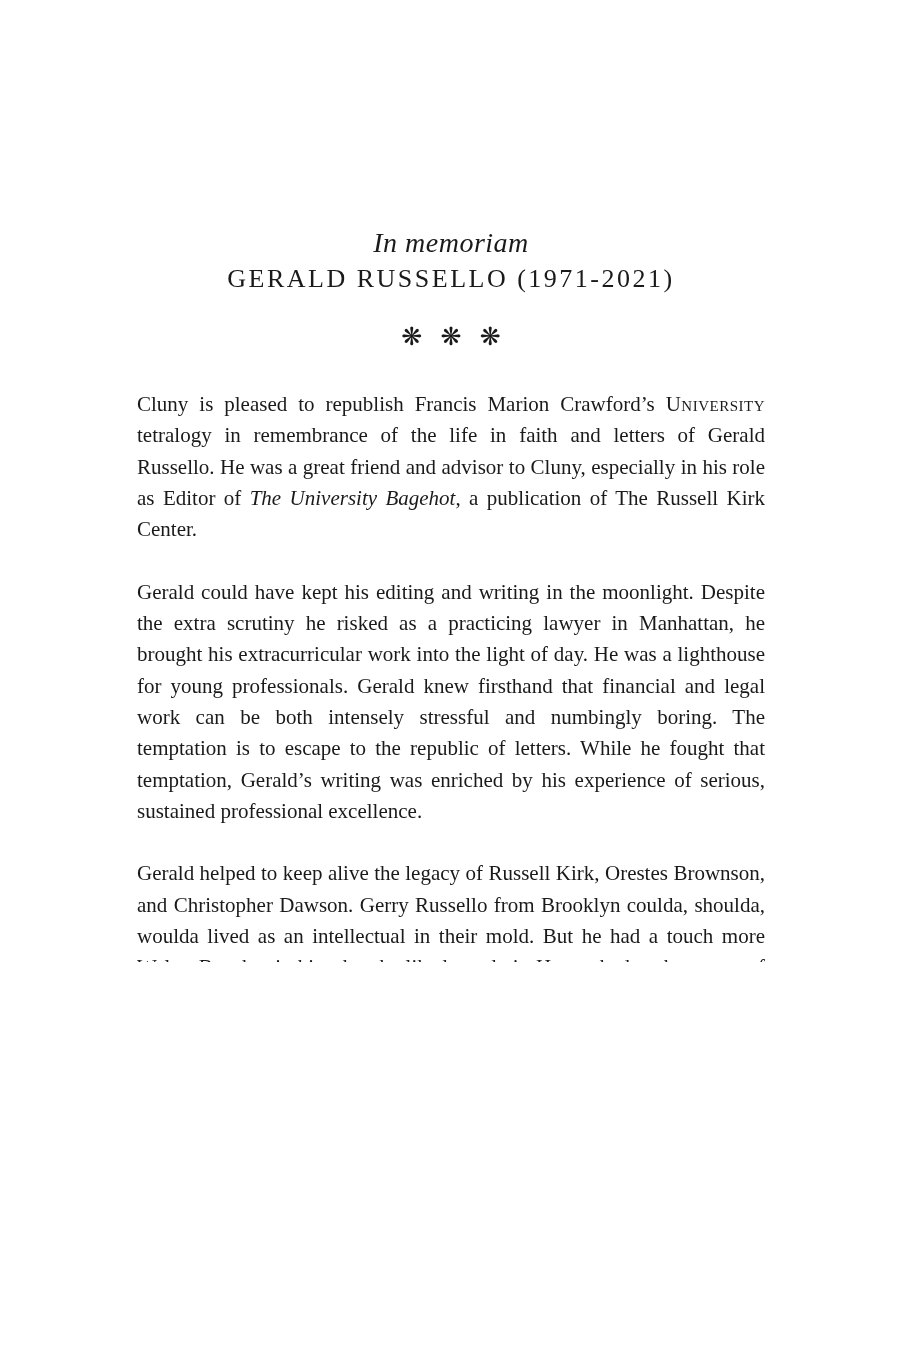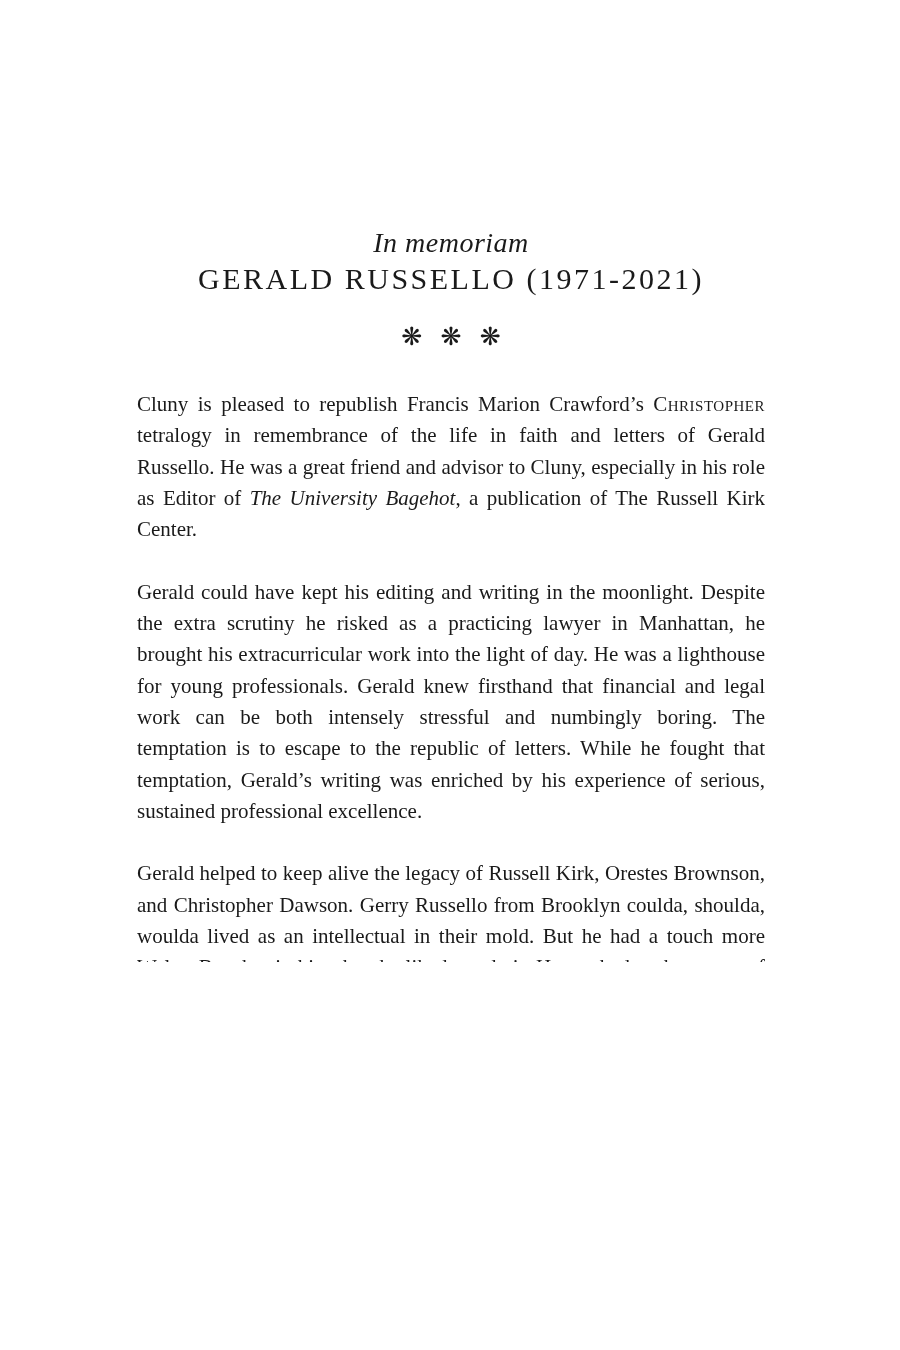--- a/index.html
+++ b/index.html
@@ -24,21 +24,21 @@
   }
   .memoriam {
     text-align: center;
     font-style: italic;
     font-size: 28px;
     line-height: 34px;
     letter-spacing: 0.5px;
   }
   .name-line {
     text-align: center;
-    font-size: 30px;
+    font-size: 26px;
     line-height: 34px;
     letter-spacing: 2.5px;
     margin-top: 2px;
     font-variant-numeric: oldstyle-nums;
   }
   .ornaments {
     text-align: center;
     font-size: 25px;
     line-height: 30px;
     margin-top: 26px;
@@ -72,21 +72,21 @@
   <div class="content">
 
     <div class="memoriam">In memoriam</div>
 
     <div class="name-line">GERALD RUSSELLO (1971-2021)</div>
 
     <div class="ornaments">❋ ❋ ❋</div>
 
     <div class="body-text">
 
-      <p><span>Cluny is pleased to republish Francis Marion Crawford’s </span><span class="sc">Christopher</span><span> tetralogy in remembrance of the life in faith and letters of Gerald Russello. He was a great friend and advisor to Cluny, especially in his role as Editor of </span><span class="it">The University Bagehot</span><span>, a publication of The Russell Kirk Center.</span></p>
+      <p><span>Cluny is pleased to republish Francis Marion Crawford’s </span><span class="sc">University</span><span> tetralogy in remembrance of the life in faith and letters of Gerald Russello. He was a great friend and advisor to Cluny, especially in his role as Editor of </span><span class="it">The University Bagehot</span><span>, a publication of The Russell Kirk Center.</span></p>
 
 
       <p><span>Gerald could have kept his editing and writing in the moonlight. Despite the extra scrutiny he risked as a practicing lawyer in Manhattan, he brought his extracurricular work into the light of day. He was a lighthouse for young professionals. Gerald knew firsthand that financial and legal work can be both intensely stressful and numbingly boring. The temptation is to escape to the republic of letters. While he fought that temptation, Gerald’s writing was enriched by his experience of serious, sustained professional excellence.</span></p>
 
       <p><span>Gerald helped to keep alive the legacy of Russell Kirk, Orestes Brownson, and Christopher Dawson. Gerry Russello from Brooklyn coulda, shoulda, woulda lived as an intellectual in their mold. But he had a touch more Walter Bagehot in him than he liked to admit. He worked at the center of things and lived in the service of the permanent things.</span></p>
 
 
     </div>
   </div>
 </div>

